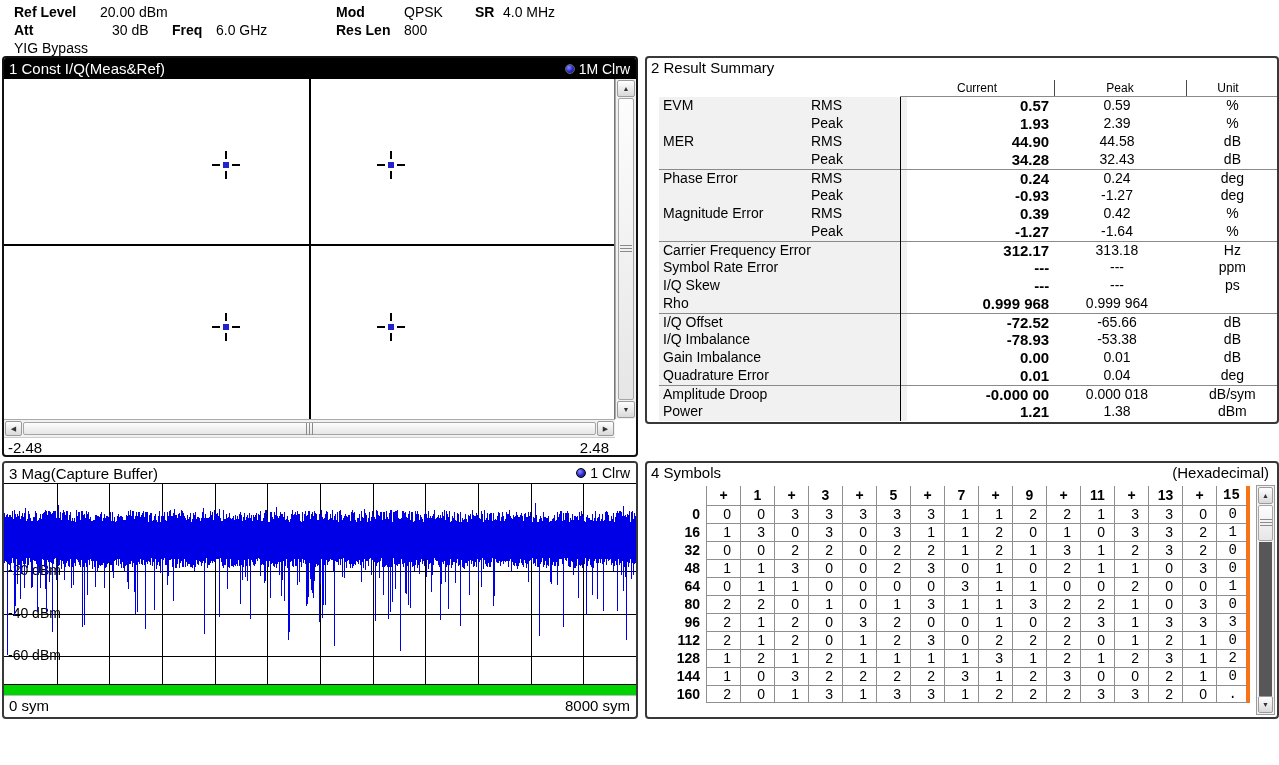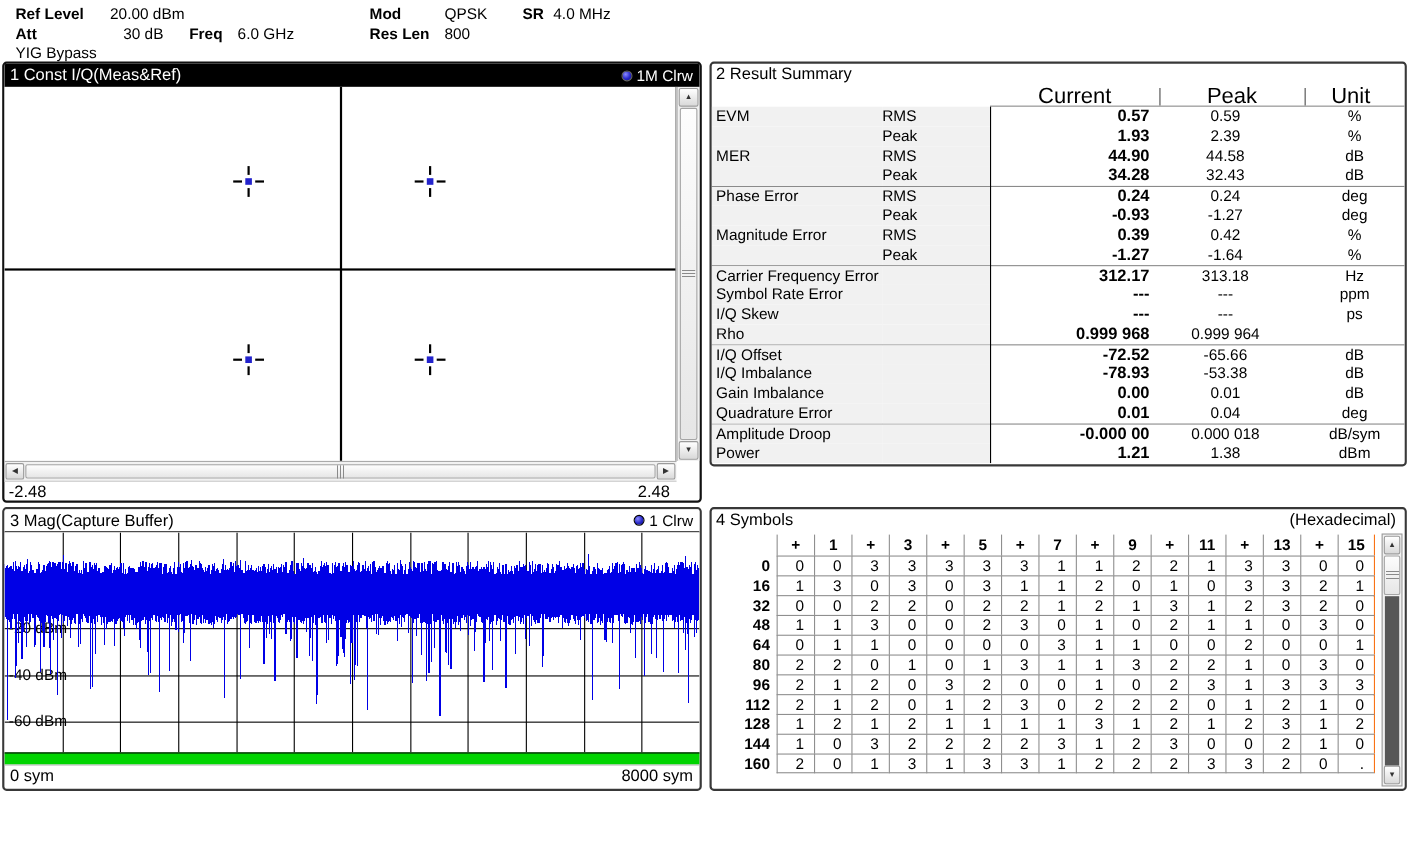--- a/index.html
+++ b/index.html
@@ -50,27 +50,27 @@
             width:12px; height:8px;
             background:repeating-linear-gradient(180deg,#8a8a8a 0 1px,transparent 1px 3px); }
   .grip-v { position:absolute; left:50%; top:50%; transform:translate(-50%,-50%);
             width:8px; height:12px;
             background:repeating-linear-gradient(90deg,#8a8a8a 0 1px,transparent 1px 3px); }
   .const-footer { position:absolute; left:0; top:381px; width:611px; height:17px; font-size:15px;
                   display:flex; justify-content:space-between; padding:0 6px 0 4px; }
   
   #win2 { left:645px; top:56px; width:634px; height:368px; }
   .rs-title { height:21px; font-size:15px; padding:1px 0 0 4px; }
-  .rs-header { position:absolute; left:0; top:21px; width:630px; height:18px; font-size:20px; }
+  .rs-header { position:absolute; left:0; top:21px; width:630px; height:18px; font-size:12px; }
   .rs-header .col { position:absolute; top:0; height:18px; line-height:18px; text-align:center; }
   .rs-hbar { position:absolute; top:1px; width:1px; height:16px; background:#4a4a4a; }
   .rs-underline { position:absolute; left:253px; top:38px; width:377px; height:1px; background:#8a8a8a; }
   .rs-vline { position:absolute; left:253px; top:39px; width:1px; height:324px; background:#000; }
   .rs-rows { position:absolute; left:0; top:39px; width:630px; }
-  .rs-row { display:flex; height:18px; line-height:17px; font-size:14px; }
+  .rs-row { display:flex; height:18px; line-height:17px; font-size:14px;margin-left:12px; }
   .rs-row.group-start { border-top:1px solid #8a8a8a; }
   .rs-label { width:155px; padding-left:4px; background:#f1f1f1; white-space:nowrap; }
   .rs-sub   { width:98px;  background:#f1f1f1; }
   .rs-cur   { width:154px; text-align:right; padding-right:9px; font-weight:bold; font-size:15px; }
   .rs-peak  { width:132px; text-align:center; padding-right:12px; }
   .rs-unit  { width:91px;  text-align:center; }
   
   #win3 { left:2px; top:461px; width:636px; height:258px; }
   .mag-title { border-bottom:1px solid #000; }
   .mag-plot { position:absolute; left:0; top:21px; width:632px; height:200px; background:#fff; overflow:hidden; }
@@ -83,21 +83,21 @@
                 display:flex; justify-content:space-between; padding:1px 6px 0 5px; border-top:1px solid #bbb; }
   
   #win4 { left:645px; top:461px; width:634px; height:258px; }
   .sym-titlebar { display:flex; justify-content:space-between; padding:1px 8px 0 4px; height:22px; font-size:15px; }
   .sym-table { position:absolute; left:3px; top:23px; font-size:14px; }
   .sym-row { display:flex; height:18px; }
   .sym-row.head { height:19px; }
   .sym-idx { width:56px; text-align:right; padding-right:6px; font-weight:bold; line-height:18px; }
   .sym-cell { width:34px; text-align:right; padding-right:9px; line-height:17px;
               border-left:1px solid #8f8f8f; border-top:1px solid #8f8f8f; }
-  .sym-row .sym-cell:last-child { border-right:1px solid #f97316; }
+  .sym-row .sym-cell:last-child { border-right:4px solid #f97316;font-family:Liberation Mono, monospace; }
   .sym-row.last .sym-cell { border-bottom:1px solid #8f8f8f; }
   .sym-row.head .sym-cell { border-top:none; font-weight:bold; text-align:center; padding-right:0; line-height:19px; }
   .sym-scroll { position:absolute; right:2px; top:22px; width:19px; height:230px;
                 border:1px solid #9b9b9b; background:#f1f1f1; display:flex; flex-direction:column; padding:1px; }
   .sym-scroll .sb-btn { height:17px; width:100%; }
   .sym-thumb { height:36px; background:linear-gradient(#fdfdfd,#e6e6e6); border:1px solid #a5a5a5;
                border-radius:2px; position:relative; margin:1px 0; }
   .sym-track { flex:1; background:#575757; margin:0 1px; }
 </style>
 </head>

